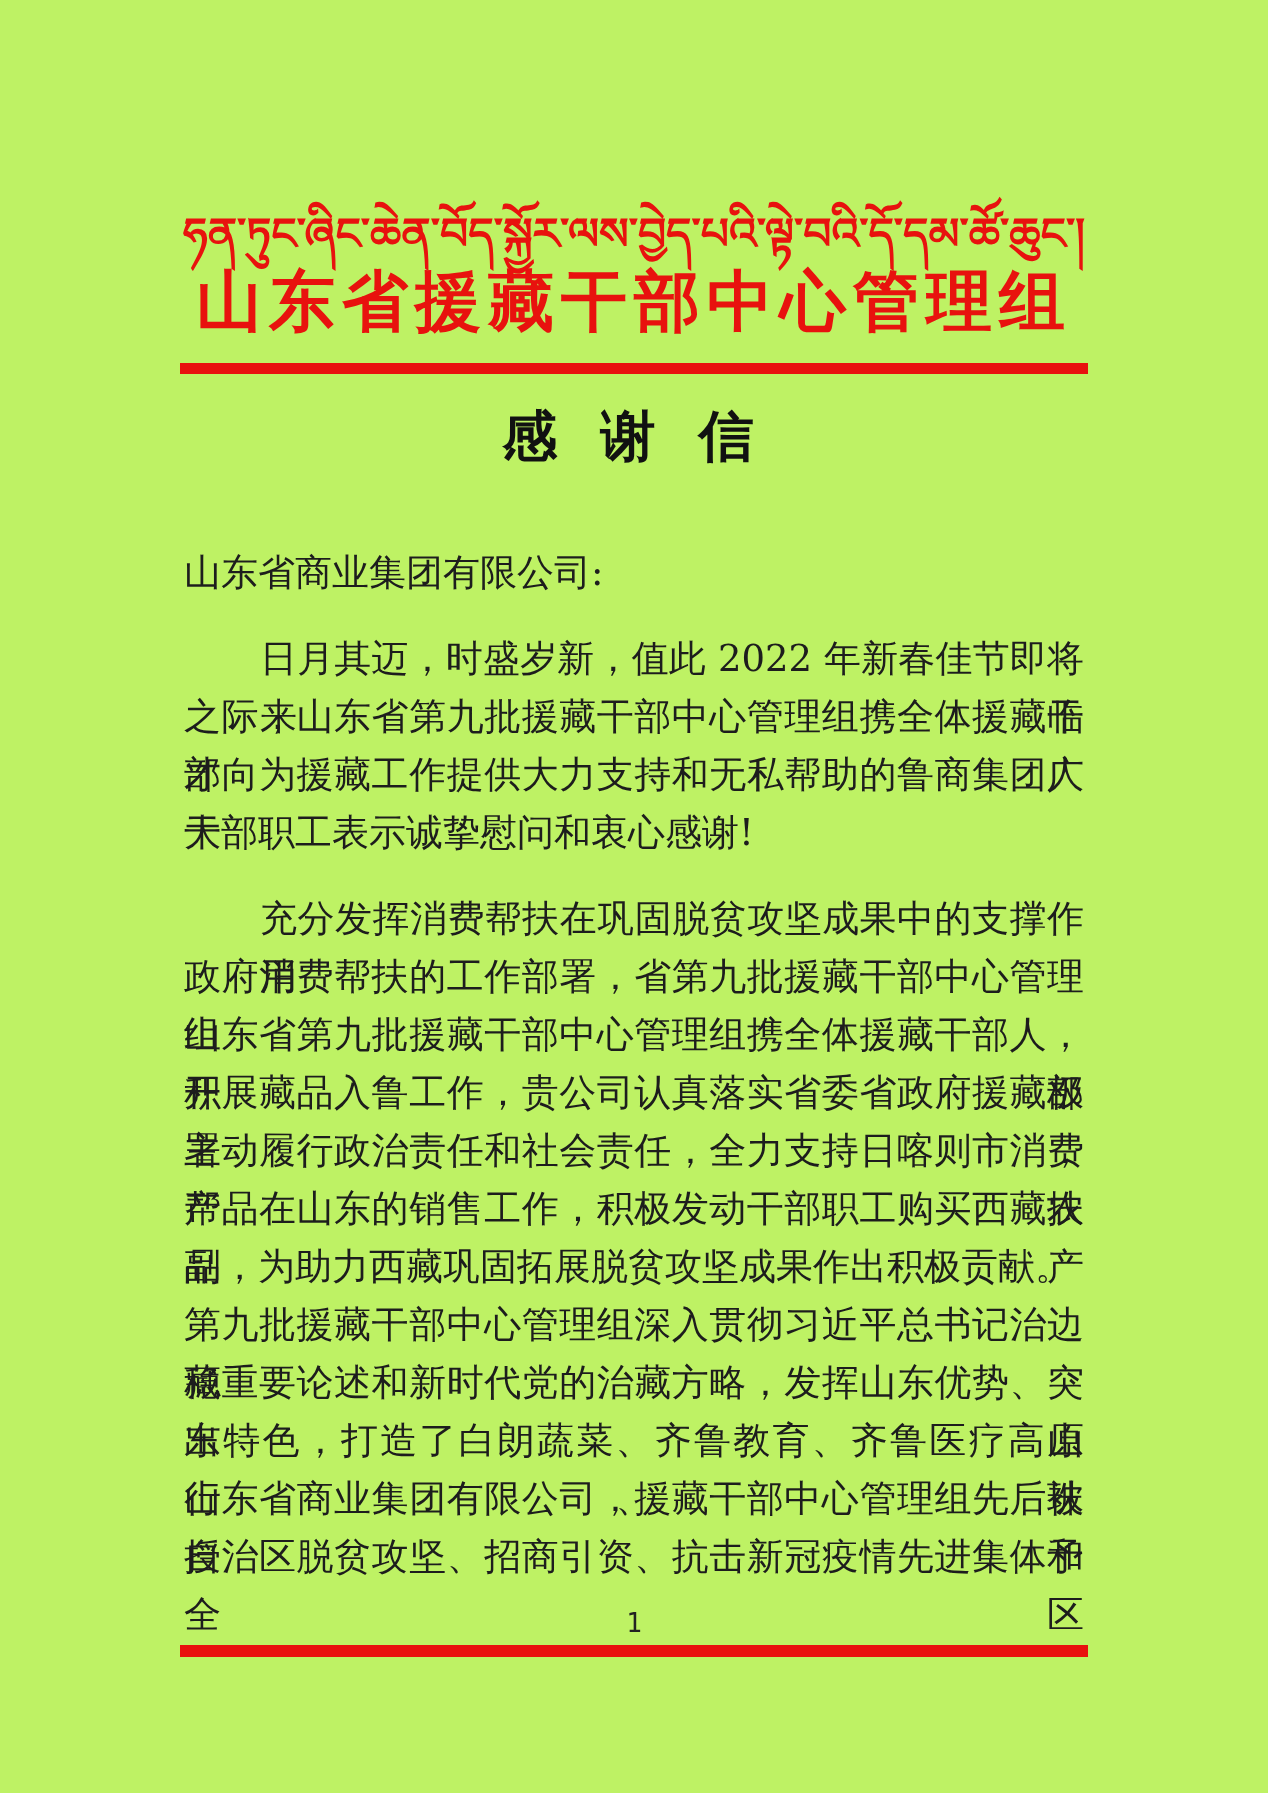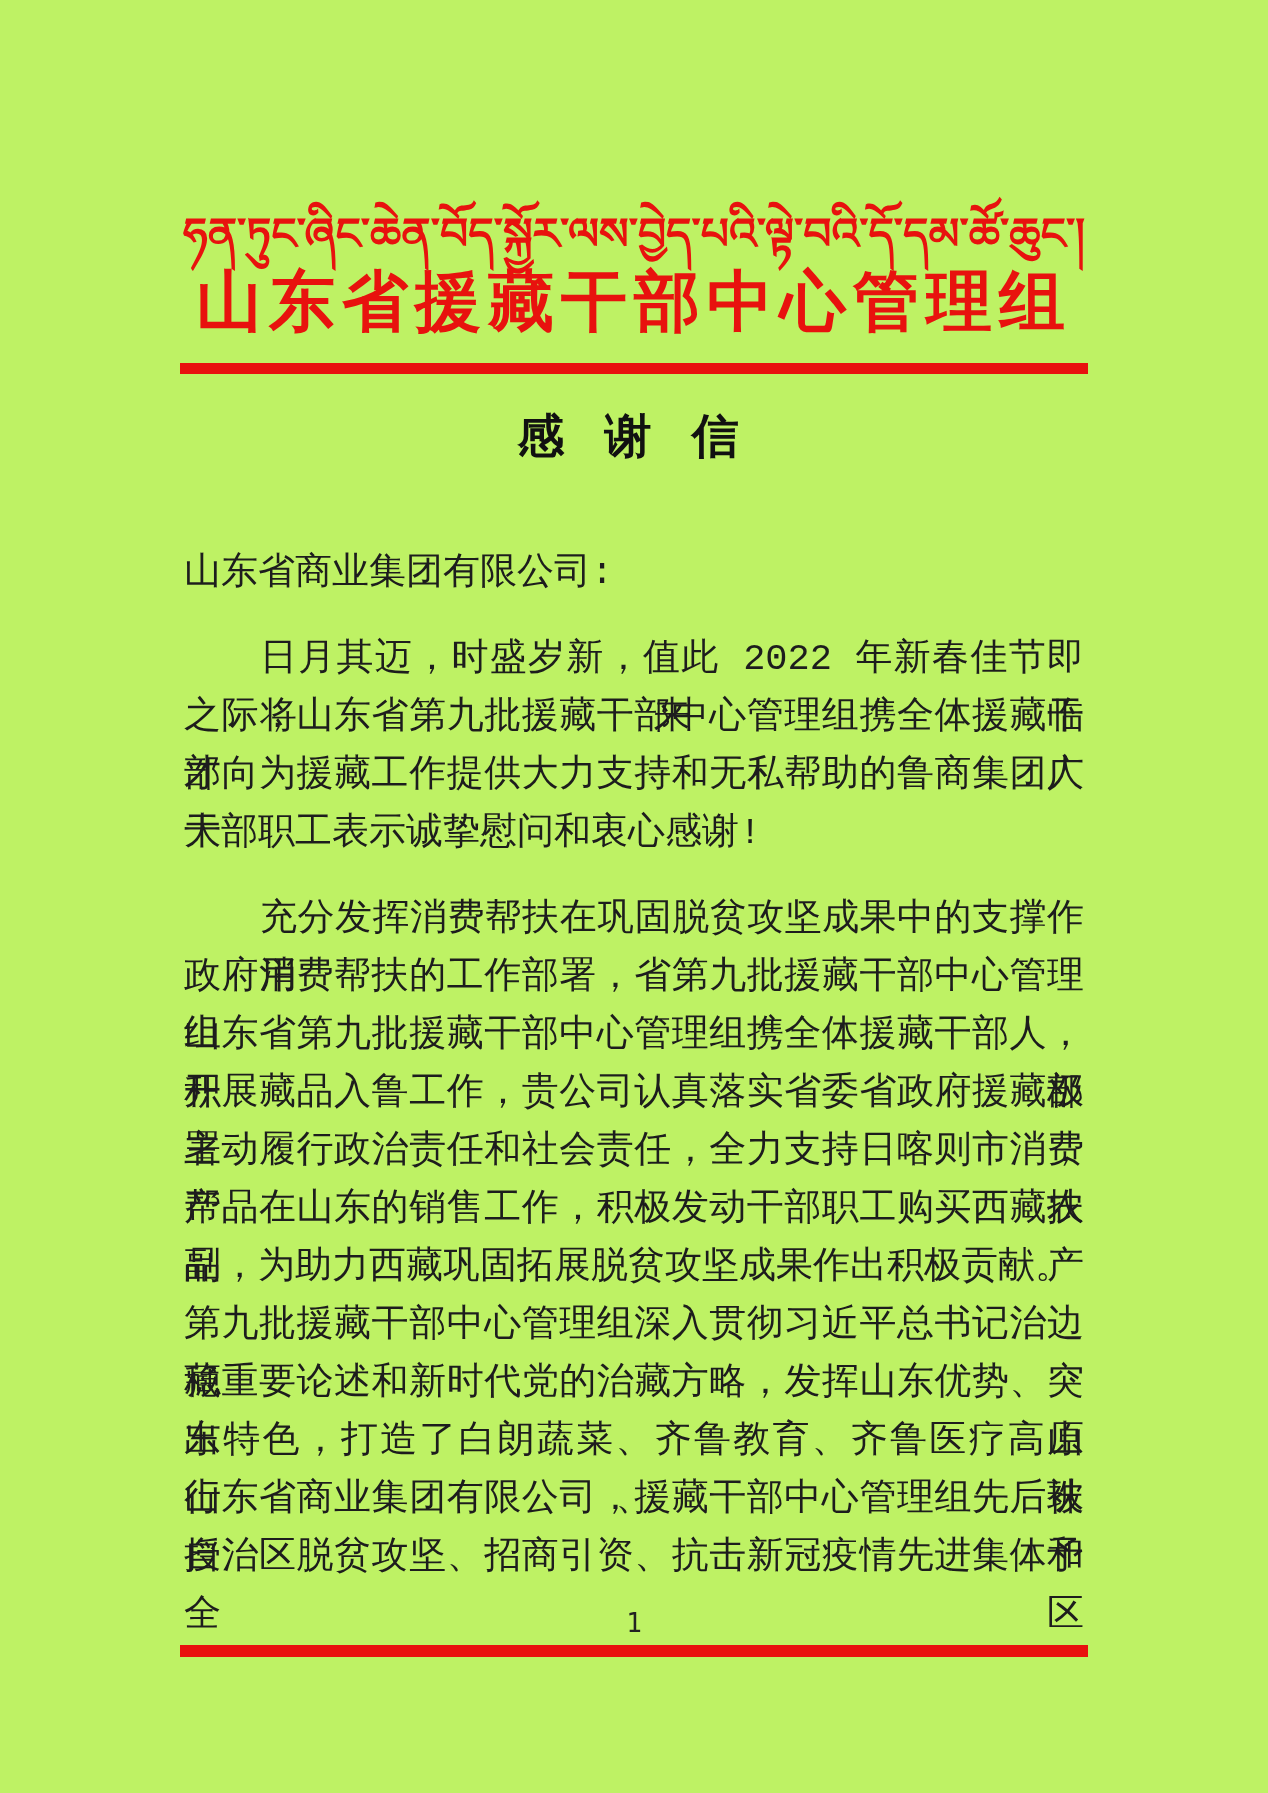--- a/index.html
+++ b/index.html
@@ -36,32 +36,31 @@
   }
   .rule{
     width:908px;height:11px;
     margin:26px auto 0 auto;
     background:var(--accent);
   }
   .letter-title{
     margin:36px auto 0 auto;
     text-align:center;
     color:#111111;
-    font-size:47px;
+    font-size:55px;
     line-height:52px;
     font-weight:700;
     letter-spacing:12px;
     white-space:nowrap;
   }
   .body{
     margin:82px auto 0 auto;
     width:900px;
     color:var(--ink);
     font-size:37px;
-    font-family:Liberation Mono, monospace;
   }
   .ln{
     height:58px;
     line-height:58px;
     white-space:nowrap;
   }
   .ln.just{
     white-space:normal;
     text-align:justify;
     text-align-last:justify;

